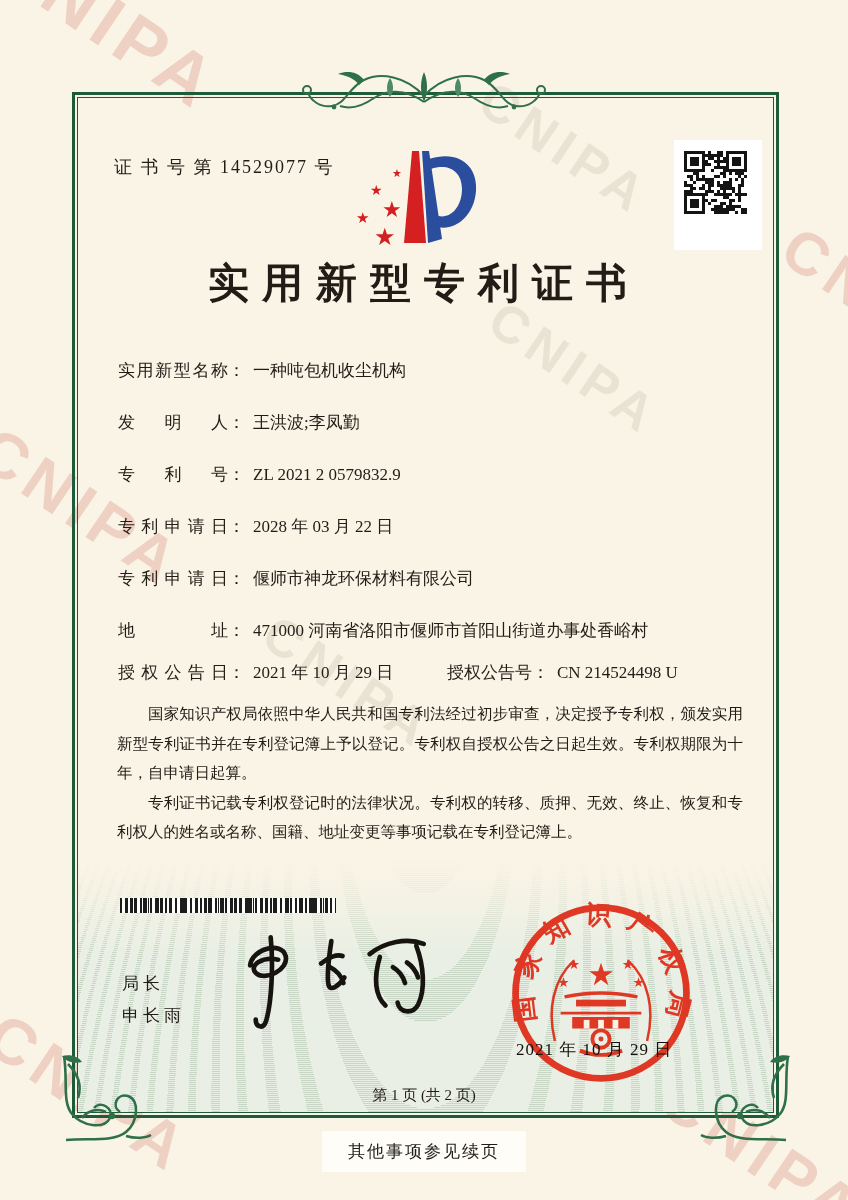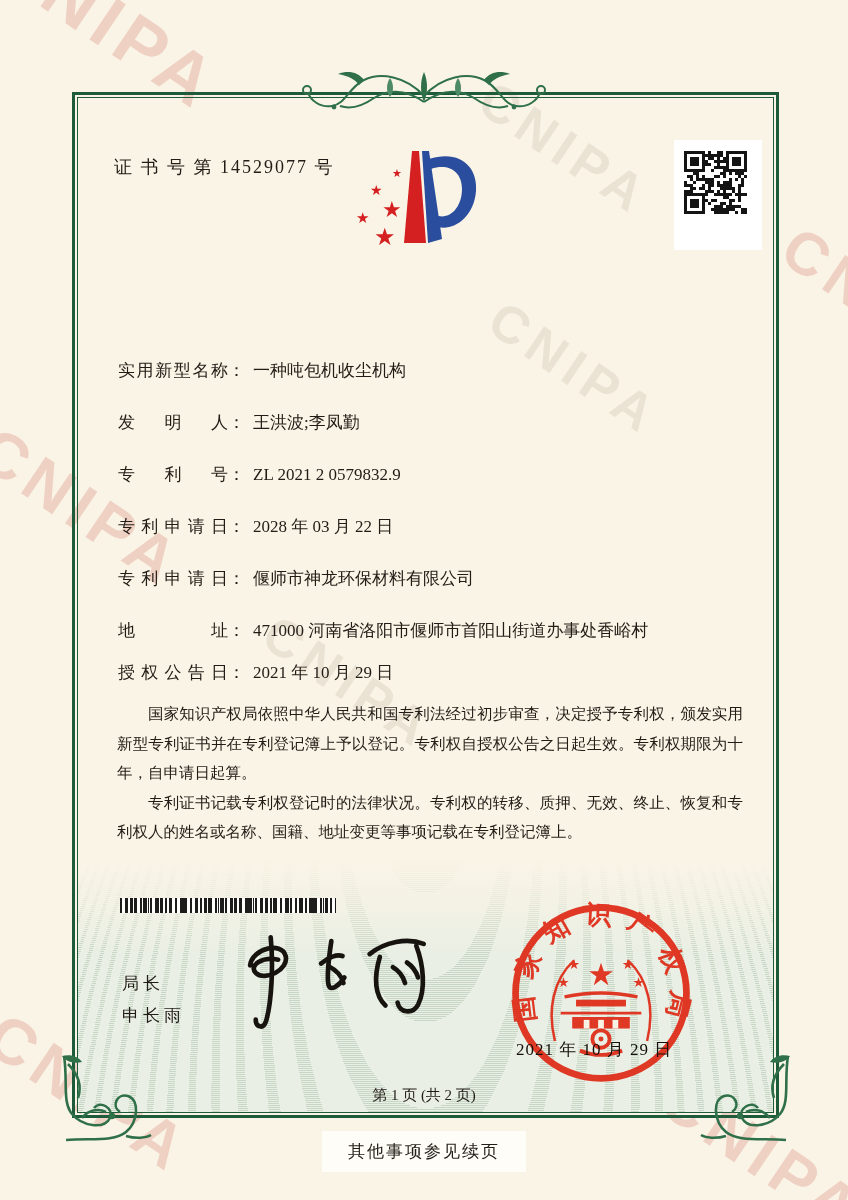--- a/index.html
+++ b/index.html
@@ -290,20 +290,21 @@
         <rect x="33" y="60" width="3" height="3"></rect>
         <rect x="36" y="60" width="3" height="3"></rect>
         <rect x="39" y="60" width="3" height="3"></rect>
         <rect x="42" y="60" width="3" height="3"></rect>
         <rect x="51" y="60" width="3" height="3"></rect>
         <rect x="57" y="60" width="3" height="3"></rect>
         <rect x="60" y="60" width="3" height="3"></rect>
       </g>
   </svg>
 
+  <div class="title">实用新型专利证书</div>
 
   <div class="field-row" style="top:359px;">
     <span class="flabel">实用新型名称</span><span>：</span><span class="fvalue">一种吨包机收尘机构</span>
   </div>
   <div class="field-row" style="top:411px;">
     <span class="flabel">发明人</span><span>：</span><span class="fvalue">王洪波;李凤勤</span>
   </div>
   <div class="field-row" style="top:463px;">
     <span class="flabel">专利号</span><span>：</span><span class="fvalue">ZL 2021 2 0579832.9</span>
   </div>
@@ -312,20 +313,23 @@
   </div>
   <div class="field-row" style="top:567px;">
     <span class="flabel">专利申请日</span><span>：</span><span class="fvalue">偃师市神龙环保材料有限公司</span>
   </div>
   <div class="field-row" style="top:619px;">
     <span class="flabel">地址</span><span>：</span><span class="fvalue">471000 河南省洛阳市偃师市首阳山街道办事处香峪村</span>
   </div>
   <div class="field-row" style="top:661px;width:640px;">
     <span>
       <span class="flabel">授权公告日</span><span>：</span><span class="fvalue">2021 年 10 月 29 日</span>
+    </span>
+    <span class="grant2">
+      <span>授权公告号</span><span>：</span><span class="fvalue">CN 214524498 U</span>
     </span>
   </div>
 
   <div class="body-text">
     <p>国家知识产权局依照中华人民共和国专利法经过初步审查，决定授予专利权，颁发实用新型专利证书并在专利登记簿上予以登记。专利权自授权公告之日起生效。专利权期限为十年，自申请日起算。</p>
     <p>专利证书记载专利权登记时的法律状况。专利权的转移、质押、无效、终止、恢复和专利权人的姓名或名称、国籍、地址变更等事项记载在专利登记簿上。</p>
   </div>
 
   <div class="barcode"></div>
 

